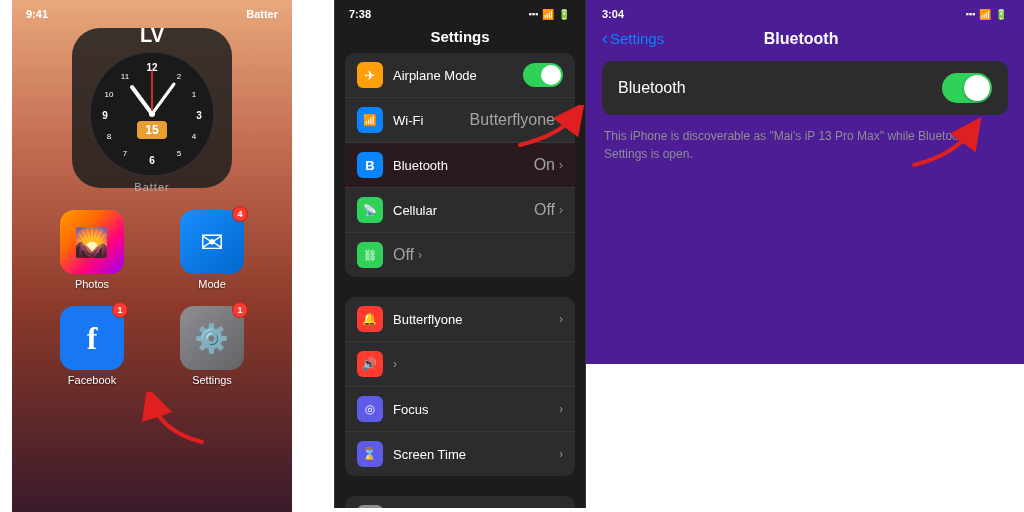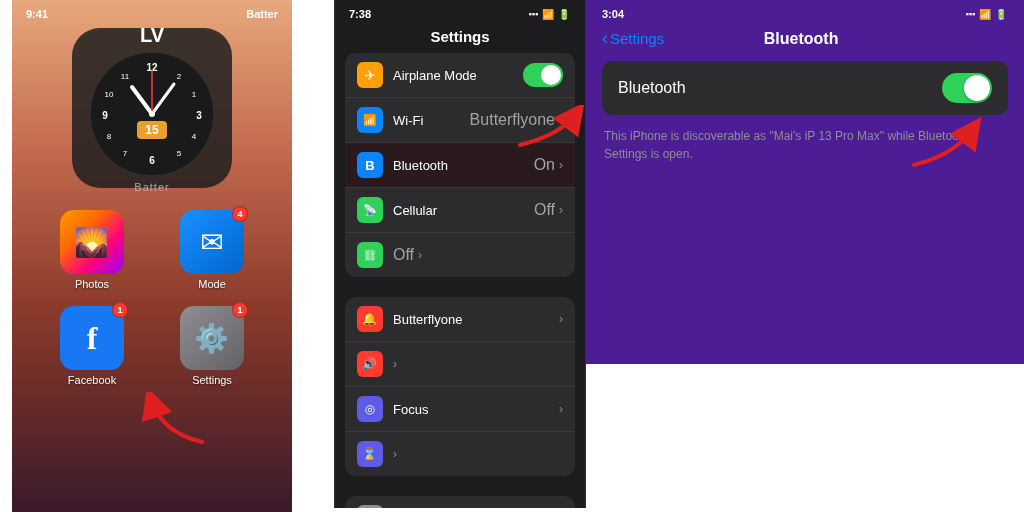--- a/index.html
+++ b/index.html
@@ -482,20 +482,21 @@
       <div class="row-icon" style="background:#5e5ce6;">
           <span style="color:#fff;font-size:12px;">◎</span>
         </div>
       <span class="row-text">Focus</span>
       <span class="row-chevron">›</span>
     </div>
     <div class="settings-row" style="border-radius:0 0 10px 10px;">
       <div class="row-icon" style="background:#5e5ce6;">
           <span style="color:#fff;font-size:12px;">⌛</span>
         </div>
+      <span class="row-text">Screen Time</span>
       <span class="row-chevron">›</span>
     </div>
   </div>
 
   <div class="section-gap"></div>
 
   <div class="settings-section" style="margin: 0 10px 2px;">
     <div class="settings-row" style="border-radius:10px 10px 0 0;">
       <div class="row-icon" style="background:#8e8e93;">
           <span style="color:#fff;font-size:12px;">⚙</span>

